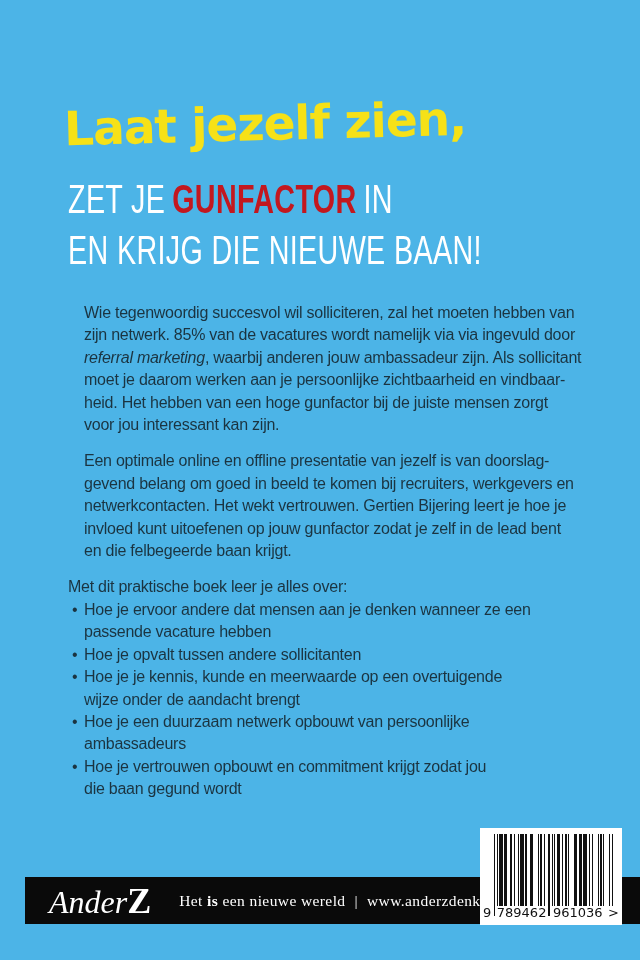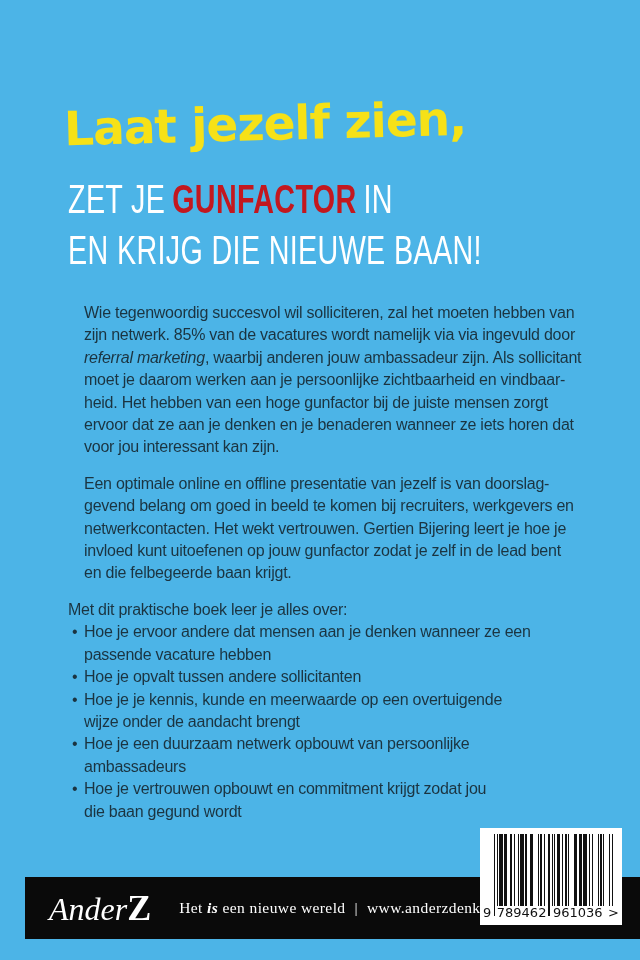--- a/index.html
+++ b/index.html
@@ -71,21 +71,21 @@
   .bullet-item { display: flex; align-items: flex-start; }
   .bullet-marker { flex: none; width: 16px; padding-left: 4px; }
   .bullet-text { white-space: pre; }
 
   
   .publisher-bar {
     position: absolute;
     left: 25px;
     right: 0;
     top: 877px;
-    height: 62px;
+    height: 47px;
     background: var(--black);
     display: flex;
     align-items: center;
     color: var(--white);
   }
   .publisher-logo {
     margin-left: 24px;
     font-family: "Liberation Serif", serif;
     font-style: italic;
     font-size: 32px;
@@ -101,21 +101,21 @@
   .publisher-tagline {
     margin-left: 30px;
     font-family: "Liberation Serif", serif;
     font-size: 15.5px;
     letter-spacing: 0.4px;
     display: flex;
     align-items: baseline;
     gap: 9px;
     white-space: nowrap;
   }
-  .tagline-emph { font-weight: bold; font-style: italic; }
+  .tagline-emph { font-weight: bold; }
   .tagline-sep { opacity: 0.95; }
 
   
   .barcode-box {
     position: absolute;
     left: 480px;
     top: 828px;
     width: 142px;
     height: 97px;
     background: var(--white);
@@ -157,21 +157,20 @@
 <div class="headline-sub sub2">EN KRIJG DIE NIEUWE BAAN!</div>
 
 <main class="body-col">
 
   <p class="para">
     <span class="pline">Wie tegenwoordig succesvol wil solliciteren, zal het moeten hebben van</span>
     <span class="pline">zijn netwerk. 85% van de vacatures wordt namelijk via via ingevuld door</span>
     <span class="pline"><em class="refmkt">referral marketing</em><span>, waarbij anderen jouw ambassadeur zijn. Als sollicitant</span></span>
     <span class="pline">moet je daarom werken aan je persoonlijke zichtbaarheid en vindbaar-</span>
     <span class="pline">heid. Het hebben van een hoge gunfactor bij de juiste mensen zorgt</span>
-    <span class="pline">ervoor dat ze aan je denken en je benaderen wanneer ze iets horen dat</span>
     <span class="pline">voor jou interessant kan zijn.</span>
   </p>
 
   <p class="para prewrap">Een optimale online en offline presentatie van jezelf is van doorslag-
 gevend belang om goed in beeld te komen bij recruiters, werkgevers en
 netwerkcontacten. Het wekt vertrouwen. Gertien Bijering leert je hoe je
 invloed kunt uitoefenen op jouw gunfactor zodat je zelf in de lead bent
 en die felbegeerde baan krijgt.</p>
 
   <div>Met dit praktische boek leer je alles over:</div>

